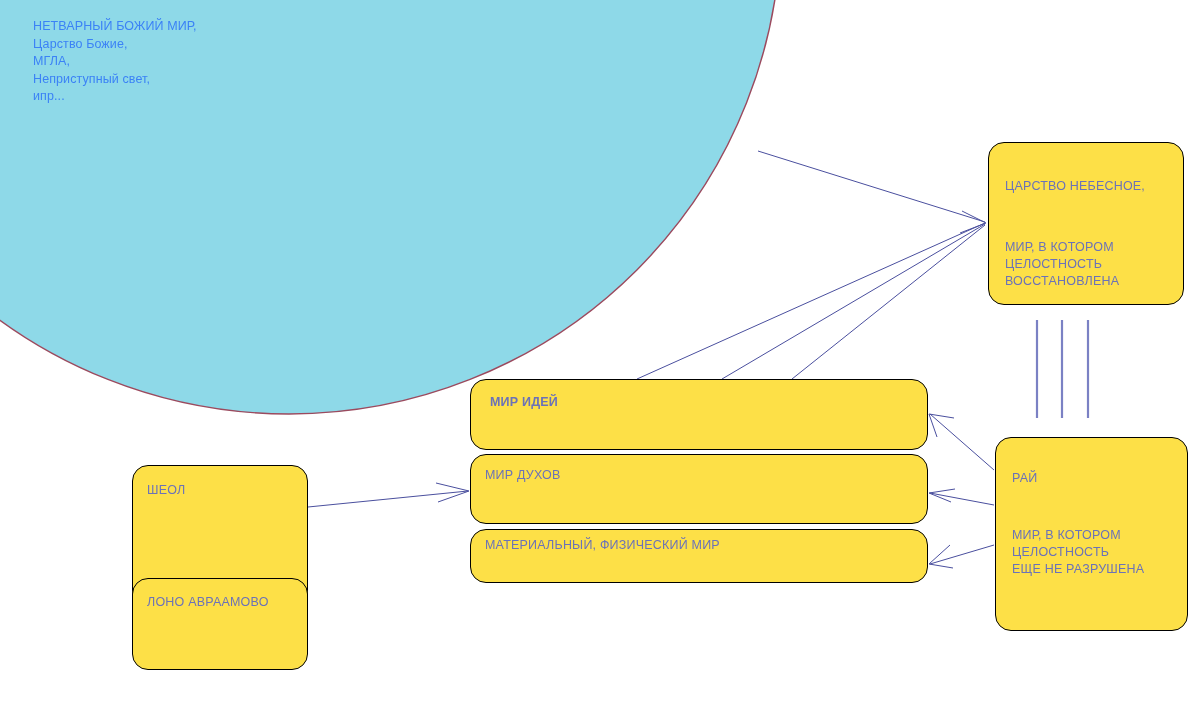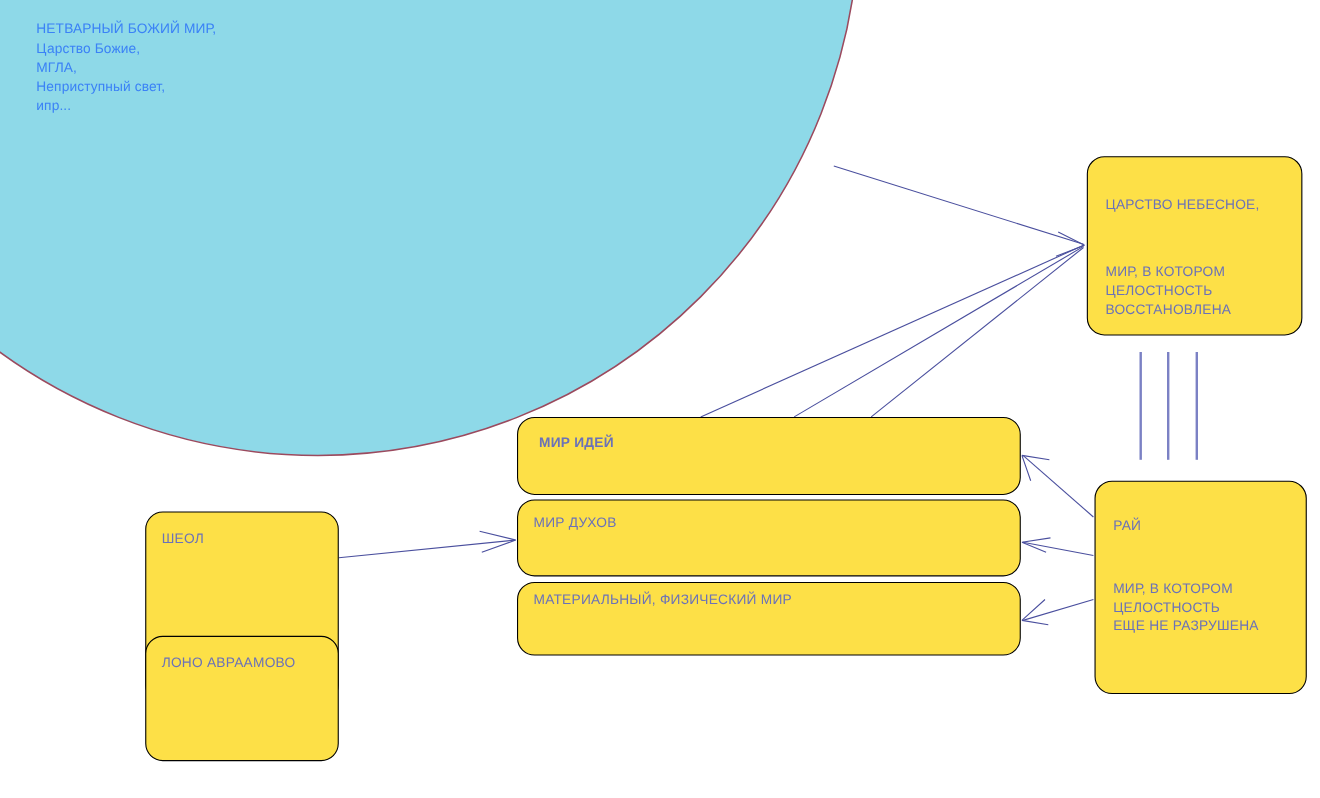--- a/index.html
+++ b/index.html
@@ -141,25 +141,25 @@
   </div>
 
   <div class="node" style="left:470px; top:379px; width:458px; height:71px;">
     <div class="label" style="left:19px; top:14px;font-weight:bold;">МИР ИДЕЙ</div>
   </div>
 
   <div class="node" style="left:470px; top:454px; width:458px; height:70px;">
     <div class="label" style="left:14px; top:12px;">МИР ДУХОВ</div>
   </div>
 
-  <div class="node" style="left:470px; top:529px; width:458px; height:67px;">
+  <div class="node" style="left:470px; top:529px; width:458px; height:54px;">
     <div class="label" style="left:14px; top:7px;">МАТЕРИАЛЬНЫЙ, ФИЗИЧЕСКИЙ МИР</div>
   </div>
 
   <div class="node" style="left:132px; top:437px; width:176px; height:174px;margin-top:28px;">
     <div class="label" style="left:14px; top:16px;">ШЕОЛ</div>
   </div>
 
-  <div class="node" style="left:132px; top:578px; width:176px; height:114px;">
+  <div class="node" style="left:132px; top:578px; width:176px; height:92px;">
     <div class="label" style="left:14px; top:15px;">ЛОНО АВРААМОВО</div>
   </div>
 
 </div>
 
 </body></html>

